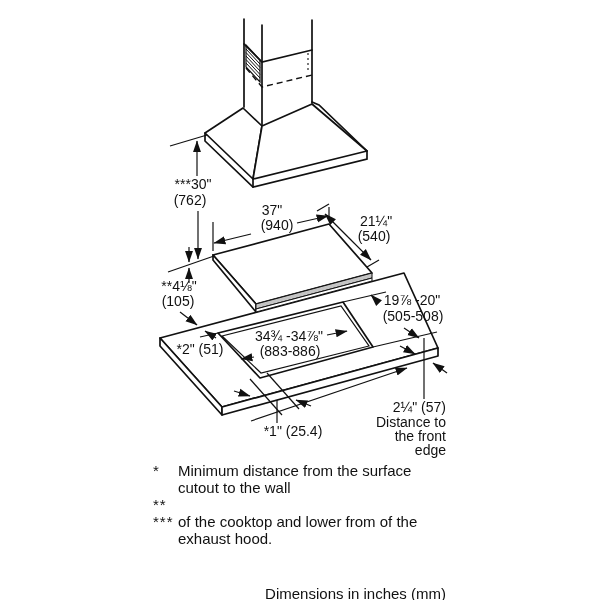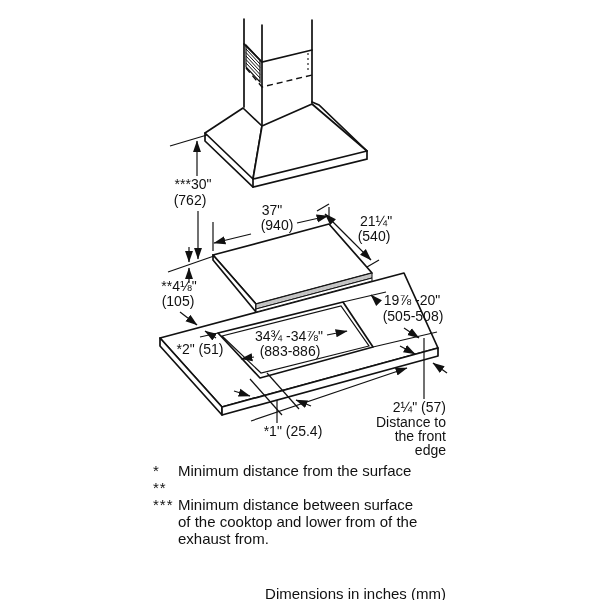--- a/index.html
+++ b/index.html
@@ -149,30 +149,30 @@
         <text x="446" y="455">edge</text>
       </g>
     </g>
   </svg>
 
   <div class="foot">
     <div class="fnrow">
       <div class="fnmark">*</div>
       <div>
         <div>Minimum distance from the surface</div>
+        <div>cutout to the wall</div>
       </div>
     </div>
     <div class="fnrow">
       <div class="fnmark">**</div>
     </div>
     <div class="fnrow">
       <div class="fnmark">***</div>
       <div>
-        <div>Minimum distance between surface</div>
         <div>of the cooktop and lower from of the</div>
-        <div>exhaust from.</div>
+        <div>exhaust hood.</div>
       </div>
     </div>
   </div>
 
   <div class="caption">Dimensions in inches (mm)</div>
 
 </div>
 
 </body></html>

